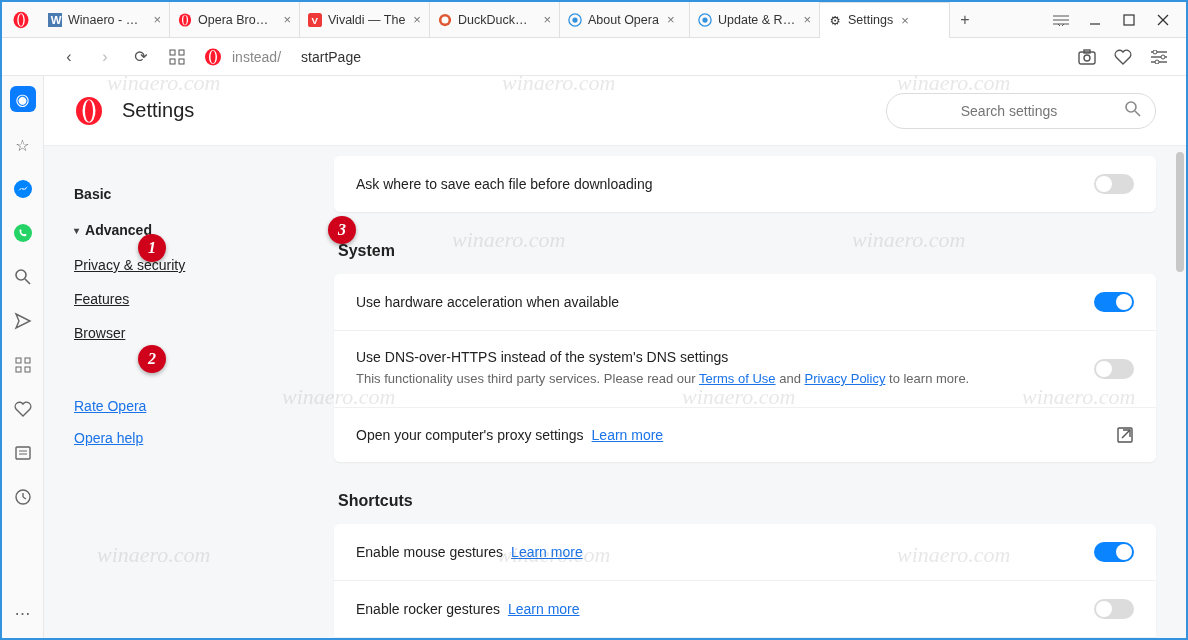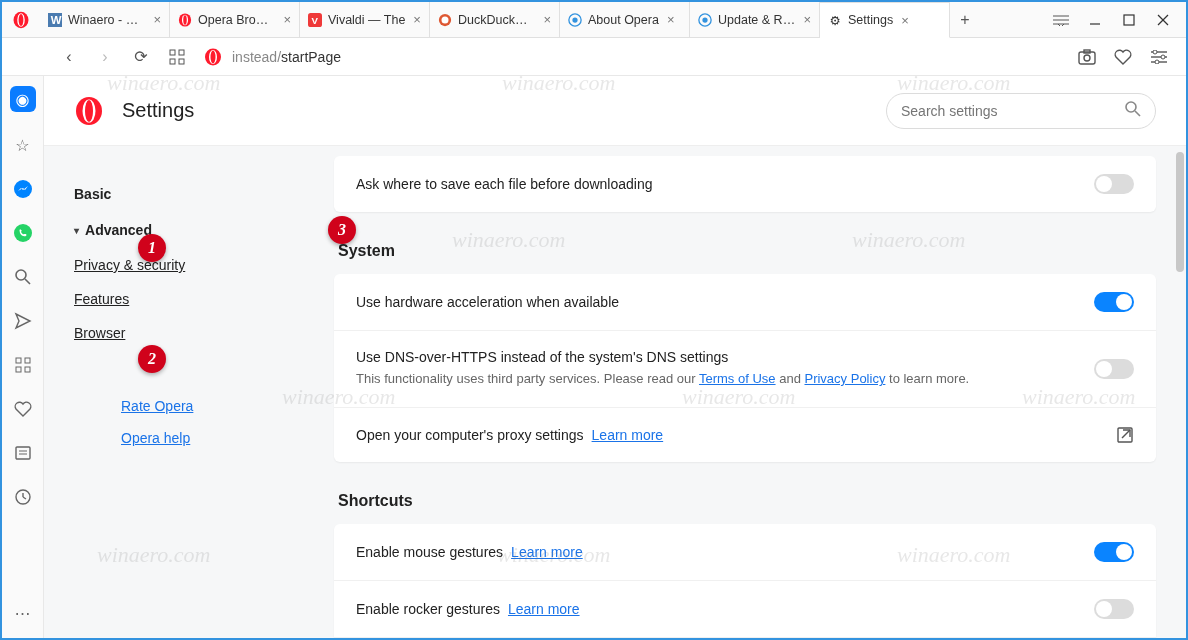--- a/index.html
+++ b/index.html
@@ -14,44 +14,44 @@
 .tab .close { color: #777; font-size: 13px; margin-left: 2px; }
 .tab .label { overflow: hidden; text-overflow: ellipsis; max-width: 86px; }
 .newtab { width: 30px; display: flex; align-items: center; justify-content: center; color: #555; font-size: 16px; cursor: pointer; }
 .wincontrols { display: flex; align-items: center; gap: 0; padding-right: 6px; }
 .wincontrols .ctl { width: 34px; height: 36px; display: flex; align-items: center; justify-content: center; color: #555; cursor: pointer; }
 .toolbar { height: 38px; display: flex; align-items: center; border-bottom: 1px solid #e8e8e8; padding: 0 8px; gap: 6px; }
 .toolbar .btn { width: 30px; height: 30px; display: flex; align-items: center; justify-content: center; color: #555; cursor: pointer; font-size: 16px; }
 .addr { display: flex; align-items: center; gap: 10px; flex: 1; padding-left: 6px; }
 .addr .page-ico { width: 18px; height: 18px; }
 .addr .url { font-size: 14px; color: #333; }
-.addr .url .path { color: #333; }
+.addr .url .path { color: #333; padding-left: 20px; }
 .right-tools { display: flex; align-items: center; gap: 10px; padding-right: 6px; }
 .right-tools .btn { width: 26px; height: 26px; display: flex; align-items: center; justify-content: center; color: #555; cursor: pointer; }
 .workspace { display: flex; height: calc(100% - 74px); }
 .leftbar { width: 42px; background: #fafafa; border-right: 1px solid #e8e8e8; display: flex; flex-direction: column; align-items: center; padding-top: 10px; gap: 22px; }
 .leftbar .lb { width: 22px; height: 22px; display: flex; align-items: center; justify-content: center; color: #666; cursor: pointer; }
 .leftbar .spacer { flex: 1; }
 .content { flex: 1; display: flex; flex-direction: column; background: #f6f7f8; overflow: hidden; }
 .settings-hdr { height: 70px; background: #fff; display: flex; align-items: center; padding: 0 30px; gap: 18px; border-bottom: 1px solid #eee; }
 .settings-hdr .logo { width: 30px; height: 30px; }
 .settings-hdr .title { font-size: 20px; color: #222; font-weight: 400; flex: 0 0 auto; }
 .settings-hdr .spc { flex: 1; }
 .search-box { width: 270px; height: 36px; border: 1px solid #dcdcdc; border-radius: 18px; display: flex; align-items: center; padding: 0 14px; gap: 8px; }
-.search-box input { border: none; outline: none; flex: 1; font-size: 14px; color: #15803d; background: transparent; }
+.search-box input { border: none; outline: none; flex: 1; font-size: 14px; color: #15803d; background: transparent; text-align: center; }
 .search-box .sico { color: #888; }
 .settings-body { flex: 1; display: flex; overflow: hidden; }
 .sidebar { width: 230px; padding: 30px 0 0 30px; font-size: 14px; color: #222; }
 .sidebar .item { padding: 10px 0; cursor: pointer; }
 .sidebar .item.bold { font-weight: 600; }
 .sidebar .item.adv { font-weight: 600; display: flex; align-items: center; gap: 6px; }
 .sidebar .item.adv .caret { font-size: 10px; color: #444; }
 .sidebar .sub { padding-left: 0; }
 .sidebar .sub .item { font-weight: 400; padding: 9px 0; text-decoration: underline; }
-.sidebar .links { margin-top: 40px; margin-left: 47px; }
+.sidebar .links { margin-top: 40px; }
 .sidebar .links a { display: block; color: #1a73e8; text-decoration: underline; font-size: 14px; padding: 8px 0; cursor: pointer; }
 .main { flex: 1; overflow-y: auto; padding: 0 30px 30px 60px; position: relative; }
 .card { background: #fff; border-radius: 6px; box-shadow: 0 1px 2px rgba(0,0,0,0.06); margin-bottom: 20px; }
 .row { display: flex; align-items: center; justify-content: space-between; padding: 18px 22px; border-top: 1px solid #f0f0f0; }
 .row:first-child { border-top: none; }
 .row .txt { font-size: 14px; color: #222; }
 .row .sub { font-size: 13px; color: #666; margin-top: 4px; line-height: 1.5; }
 .row .sub a { color: #1a73e8; text-decoration: underline; cursor: pointer; }
 .row .left { flex: 1; padding-right: 20px; }
 .section-title { font-size: 16px; font-weight: 600; color: #222; margin: 30px 0 14px 4px; }

